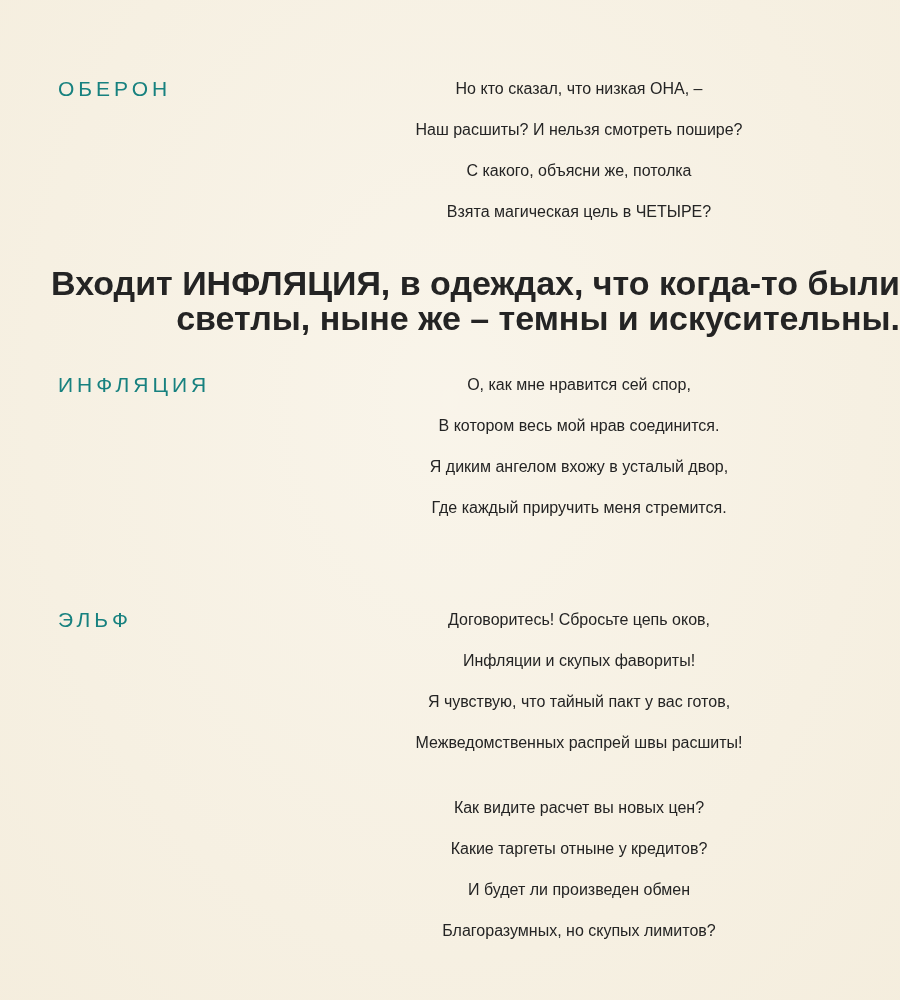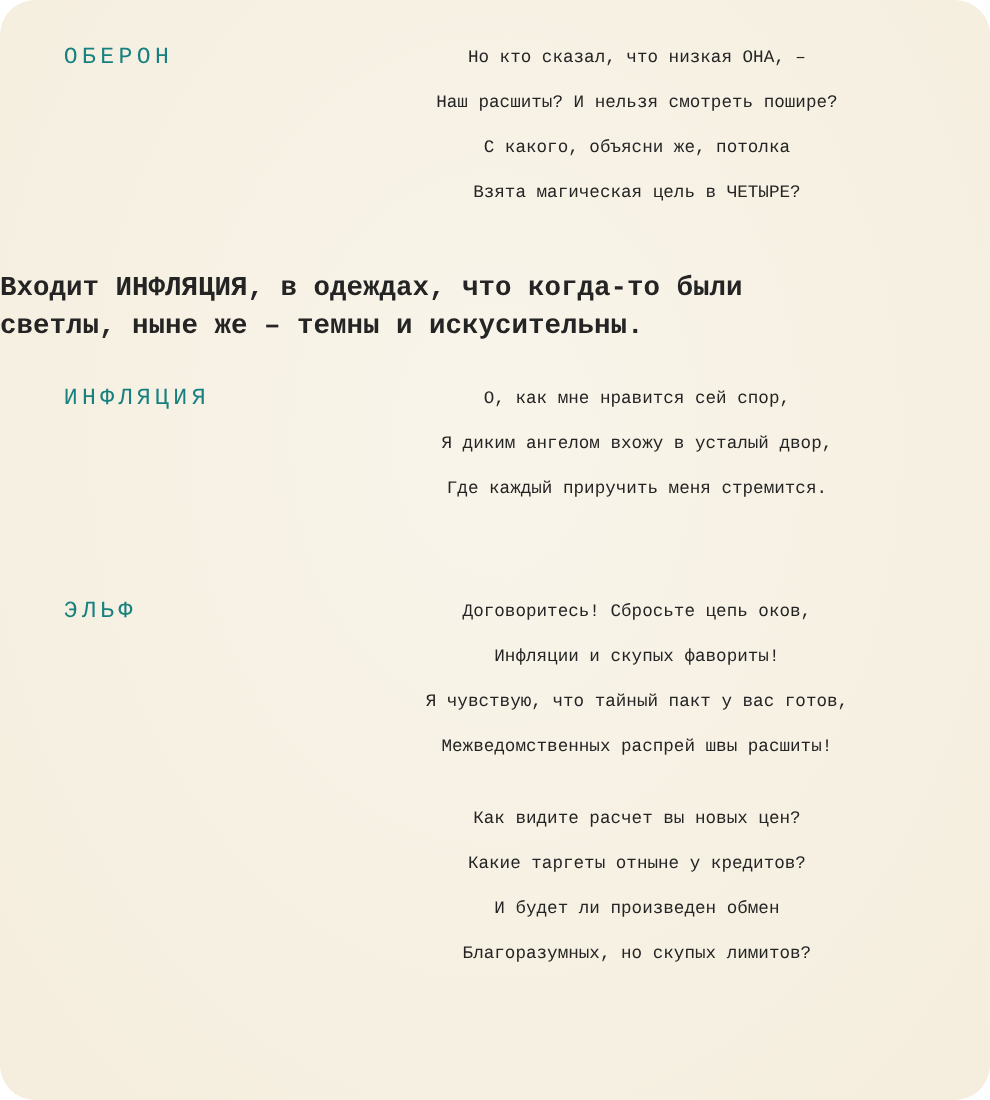--- a/index.html
+++ b/index.html
@@ -4,27 +4,26 @@
 <style>
   html, body {
     margin: 0;
     padding: 0;
   }
   .page {
     position: relative;
     width: 900px;
     height: 1000px;
     box-sizing: border-box;
-    padding-top: 32px;
+    padding-top: 68px;
     background-color: #f7f1e3;
     background-image: radial-gradient(ellipse at 50% 40%, rgba(255,255,255,0.25), rgba(233,222,198,0.18));
-    font-family: Liberation Mono, monospace;
+    font-family: Liberation Sans, sans-serif;
     color: #242424;
     overflow: hidden;
-    border-radius: 32px;
   }
   .dialogue {
     display: flex;
     align-items: flex-start;
     padding-left: 58px;
   }
   .speaker {
     width: 200px;
     flex: 0 0 200px;
     font-size: 21px;
@@ -38,25 +37,25 @@
   .verse .line {
     font-size: 16px;
     line-height: 41px;
     white-space: nowrap;
     text-align: center;
   }
   .stanza-break {
     height: 24px;
   }
   .stage {
-    margin-top: 48px;
+    margin-top: 34px;
     width: 100%;
-    text-align: left;
+    text-align: right;
     font-weight: bold;
-    font-size: 25px;
+    font-size: 34px;
     line-height: 35px;
     height: 70px;
   }
   .block-2 { margin-top: 28px; }
   .block-3 { margin-top: 71px; }
 </style>
 </head>
 <body>
 
 <div class="page">
@@ -73,20 +72,21 @@
 
   <section class="stage">
     <div class="stage-line">Входит ИНФЛЯЦИЯ, в одеждах, что когда-то были</div>
     <div class="stage-line">светлы, ныне же – темны и искусительны.</div>
   </section>
 
   <section class="dialogue block-2">
     <div class="speaker" style="color: rgb(23, 129, 127);">ИНФЛЯЦИЯ</div>
     <div class="verse">
       <div class="line">О, как мне нравится сей спор,</div>
+      <div class="line">В котором весь мой нрав соединится.</div>
       <div class="line">Я диким ангелом вхожу в усталый двор,</div>
       <div class="line">Где каждый приручить меня стремится.</div>
     </div>
   </section>
 
   <section class="dialogue block-3">
     <div class="speaker" style="color: rgb(23, 129, 127);">ЭЛЬФ</div>
     <div class="verse">
       <div class="line">Договоритесь! Сбросьте цепь оков,</div>
       <div class="line">Инфляции и скупых фавориты!</div>

